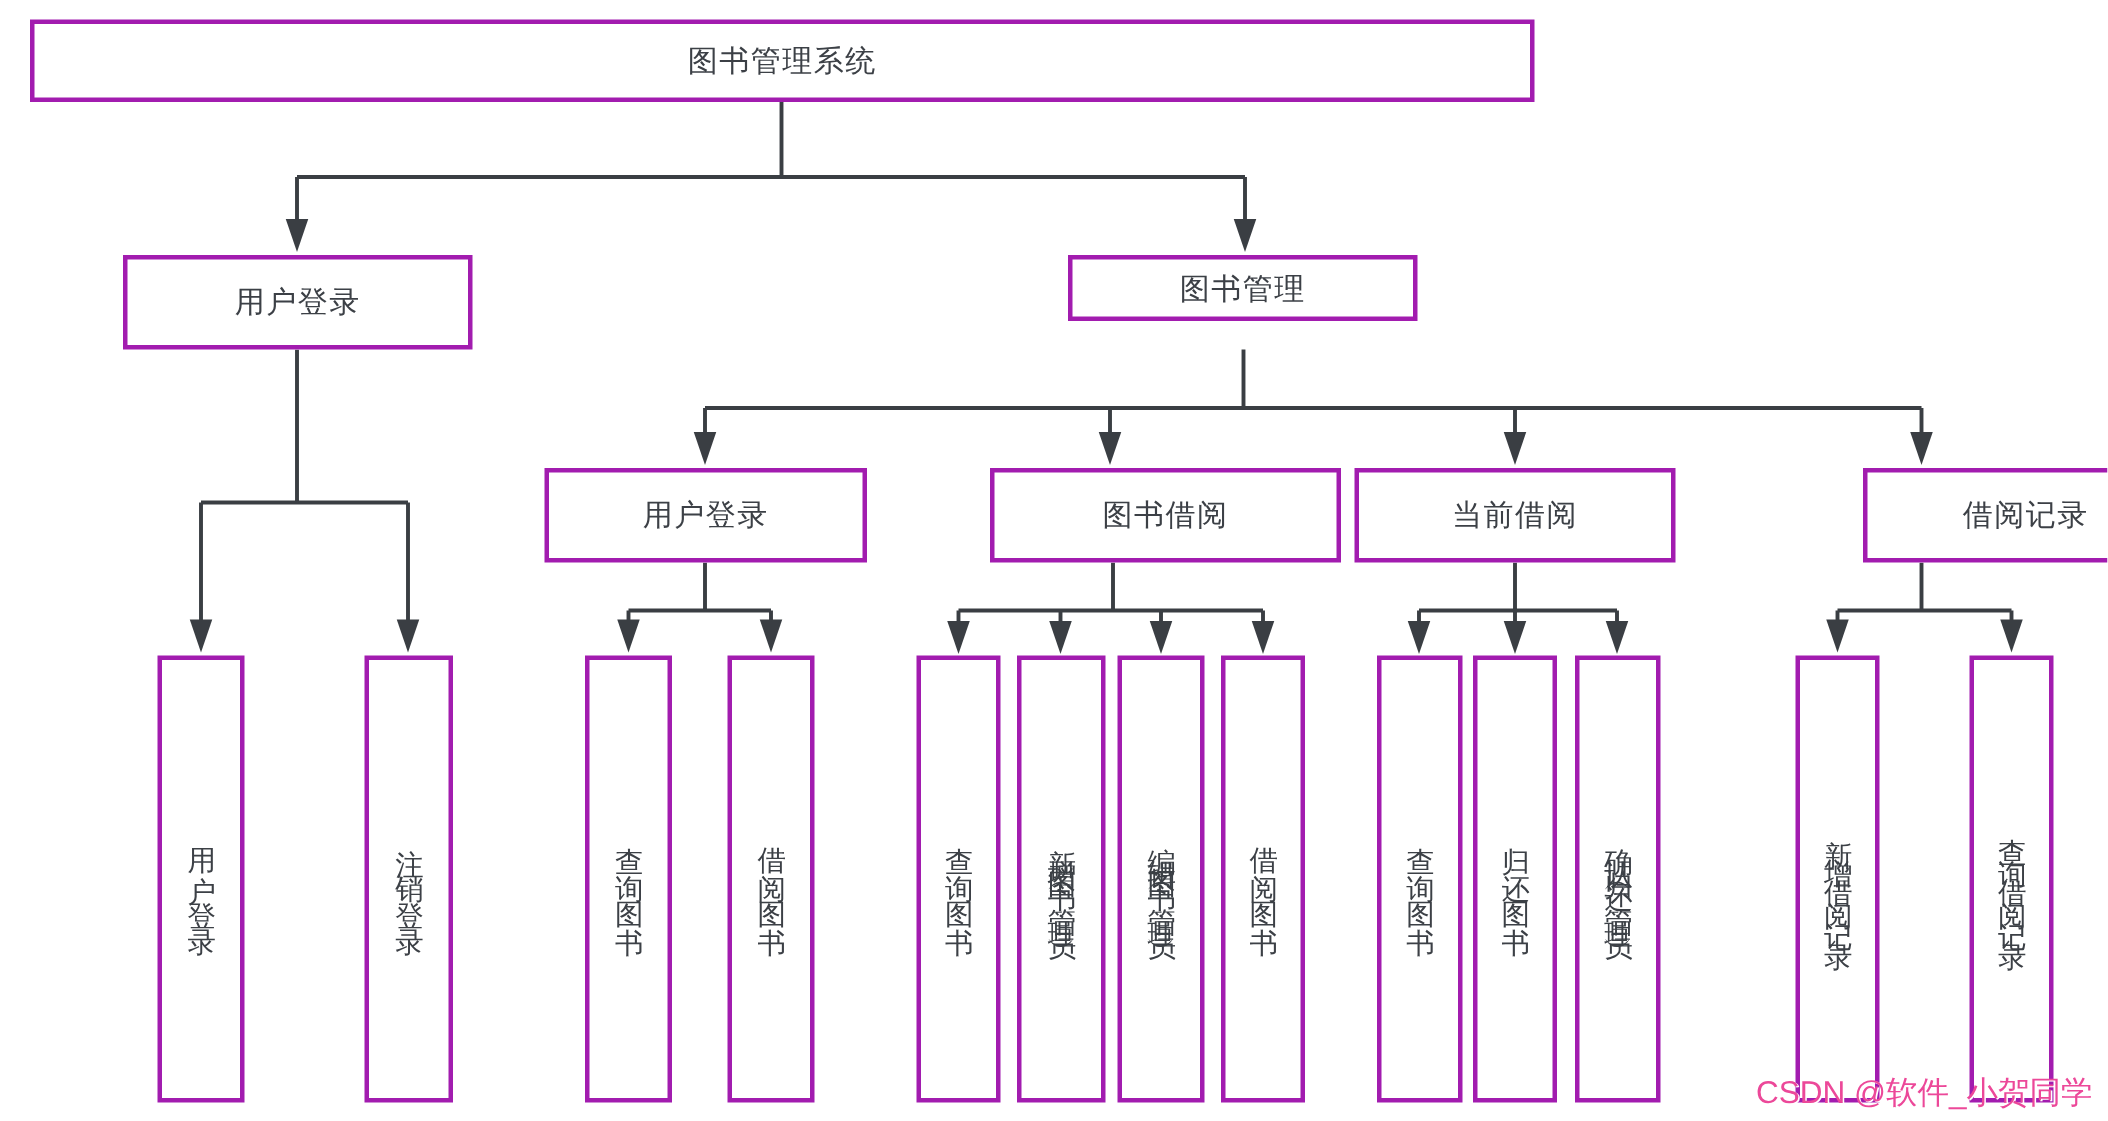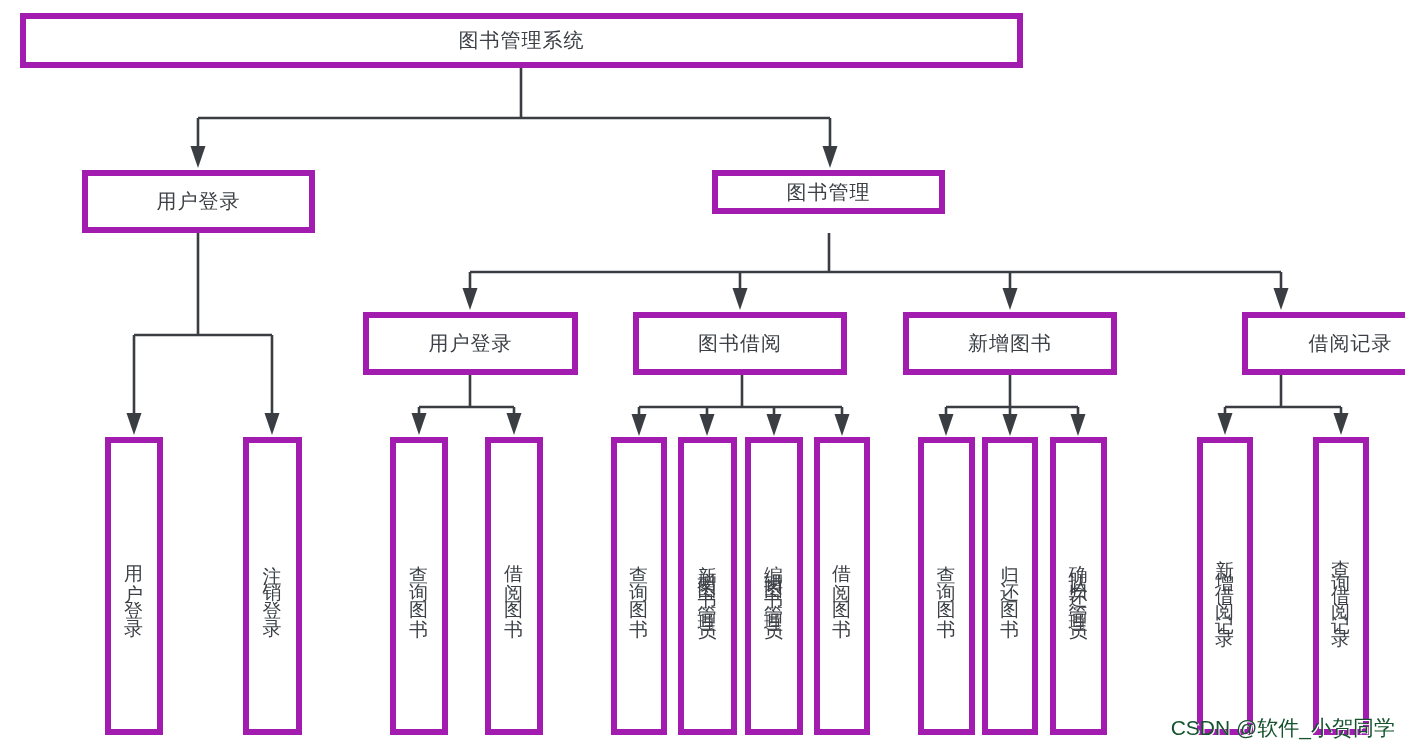--- a/index.html
+++ b/index.html
@@ -7,21 +7,21 @@
     position:relative;
     width:1405px;height:747px;
     background:#ffffff;
     font-family:"Liberation Sans","DejaVu Sans",sans-serif;
     overflow:hidden;
   }
   svg.connectors{position:absolute;left:0;top:0;width:1405px;height:747px;}
   .node{
     position:absolute;
     box-sizing:border-box;
-    border:6px solid #a21caf;
+    border:3px solid #a21caf;
     background:#ffffff;
     display:flex;align-items:center;justify-content:center;
     color:#3c4046;
   }
   .node.h span{
     font-size:20px;letter-spacing:1px;white-space:nowrap;
   }
   .node.v span{
     writing-mode:vertical-rl;
     text-orientation:mixed;
@@ -29,21 +29,21 @@
     white-space:nowrap;
     line-height:1;
   }
   .node.v.short span{letter-spacing:18px;}
   .node.v.mid span{letter-spacing:14px;}
   .node.v.long span{letter-spacing:8px;}
   .watermark{
     position:absolute;
     right:10px;top:714px;
     font-size:21px;
-    color:#14532d;
+    color:#ec4899;
     text-shadow:1px 1px 0 #ffffff;
     white-space:nowrap;
   }
 </style>
 </head>
 <body>
 
 <div class="canvas">
 
   <svg class="connectors" viewBox="0 0 1405 747" fill="none" stroke="#3a3e43" stroke-width="2.6">
@@ -89,25 +89,25 @@
   <div class="node h" style="left:82px;top:170px;width:233px;height:63px">
     <span>用户登录</span>
   </div>
   <div class="node h" style="left:712px;top:170px;width:233px;height:44px">
     <span>图书管理</span>
   </div>
 
   <div class="node h" style="left:363px;top:312px;width:215px;height:63px">
     <span>用户登录</span>
   </div>
-  <div class="node h" style="left:633px;top:312px;width:214px;height:63px">
+  <div class="node h" style="left:660px;top:312px;width:234px;height:63px">
     <span>图书借阅</span>
   </div>
   <div class="node h" style="left:903px;top:312px;width:214px;height:63px">
-    <span>新增图书</span>
+    <span>当前借阅</span>
   </div>
   <div class="node h" style="left:1242px;top:312px;width:217px;height:63px">
     <span>借阅记录</span>
   </div>
 
   <div class="node v short" style="left:105px;top:437px;width:58px;height:298px">
     <span>用户登录</span>
   </div>
   <div class="node v short" style="left:243px;top:437px;width:59px;height:298px">
     <span>注销登录</span>

